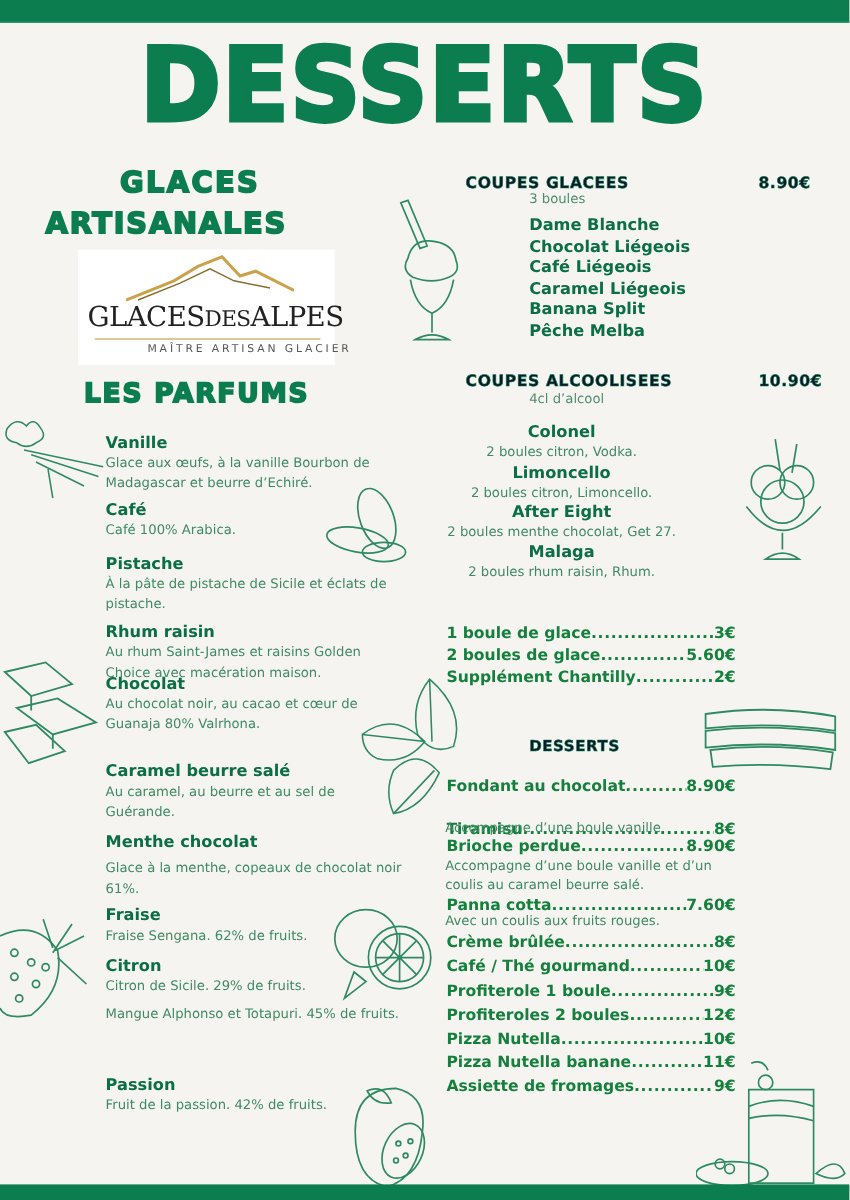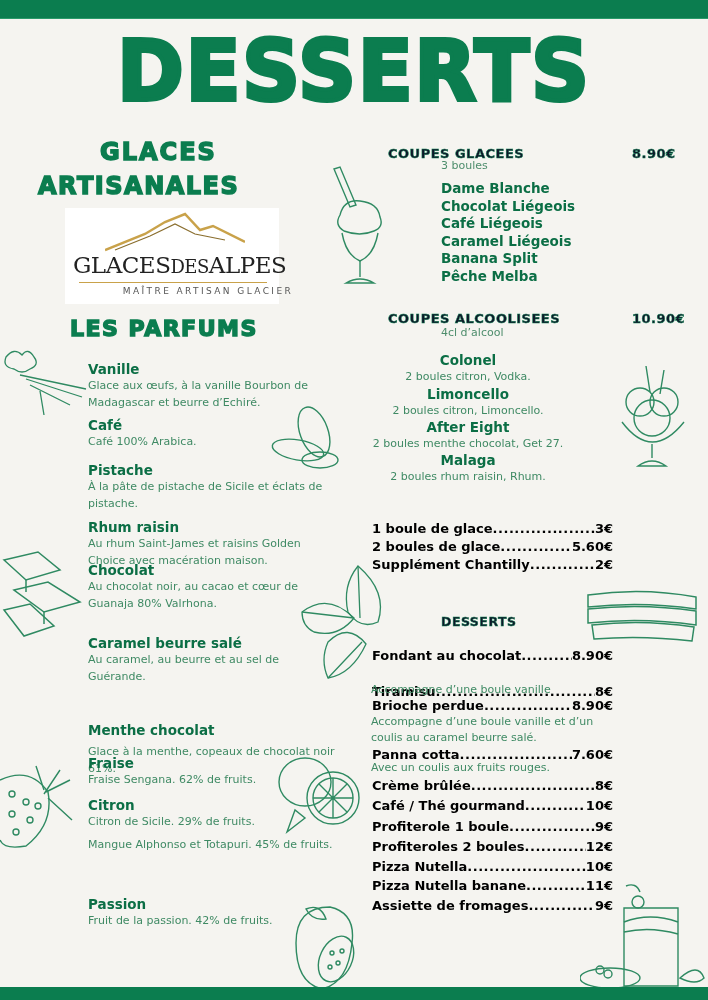--- a/index.html
+++ b/index.html
@@ -39,21 +39,21 @@
   .parfum .desc { font-size: 11px; color: #3f8a64; line-height: 16.5px; }
 
   .sec-head { position: absolute; font-weight: 900; font-size: 13px; color: #0f172a; letter-spacing: 0.5px; -webkit-text-stroke: 0.5px #0b7d4f; white-space: nowrap; }
   .sub { position: absolute; font-size: 11px; color: #4d8d6c; }
   .coupe-list { position: absolute; left: 441px; top: 180px; }
   .coupe-list div { font-weight: bold; font-size: 13.5px; color: #0b6e45; line-height: 17.6px; }
   .alc { position: absolute; width: 210px; text-align: center; left: 363px; }
   .alc .name { font-weight: bold; font-size: 13.5px; color: #0b6e45; line-height: 17px; }
   .alc .desc { font-size: 11px; color: #3f8a64; line-height: 15px; }
 
-  .price-row { position: absolute; left: 372px; width: 241px; display: flex; font-weight: bold; font-size: 13px; color: #000000; line-height: 17px; white-space: nowrap; overflow: hidden; }
+  .price-row { position: absolute; left: 372px; width: 241px; display: flex; font-weight: bold; font-size: 13px; color: #15803d; line-height: 17px; white-space: nowrap; overflow: hidden; }
   .price-row .lbl { flex: 0 0 auto; }
   .price-row .dots { flex: 1 1 auto; overflow: hidden; }
   .price-row .dots::before { content: "................................................................................"; letter-spacing: 0.5px; }
   .price-row .val { flex: 0 0 auto; }
   .note { position: absolute; left: 371px; font-size: 11px; color: #3f8a64; line-height: 14px; width: 260px; }
 
   .illus { position: absolute; }
   .illus svg { display: block; }
 </style>
 </head>
@@ -95,21 +95,21 @@
     <div class="desc">Au rhum Saint-James et raisins Golden Choice avec macération maison.</div>
   </div>
 <div class="parfum" style="top:562px;">
     <div class="name">Chocolat</div>
     <div class="desc">Au chocolat noir, au cacao et cœur de Guanaja 80% Valrhona.</div>
   </div>
 <div class="parfum" style="top:635px;">
     <div class="name">Caramel beurre salé</div>
     <div class="desc">Au caramel, au beurre et au sel de Guérande.</div>
   </div>
-<div class="parfum" style="top:694px;margin-top:28px;">
+<div class="parfum" style="top:694px;">
     <div class="name">Menthe chocolat</div>
     <div class="desc" style="margin-top:5px;">Glace à la menthe, copeaux de chocolat noir 61%.</div>
   </div>
 <div class="parfum" style="top:755px;">
     <div class="name">Fraise</div>
     <div class="desc">Fraise Sengana. 62% de fruits.</div>
   </div>
 <div class="parfum" style="top:797px;">
     <div class="name">Citron</div>
     <div class="desc">Citron de Sicile. 29% de fruits.</div>

